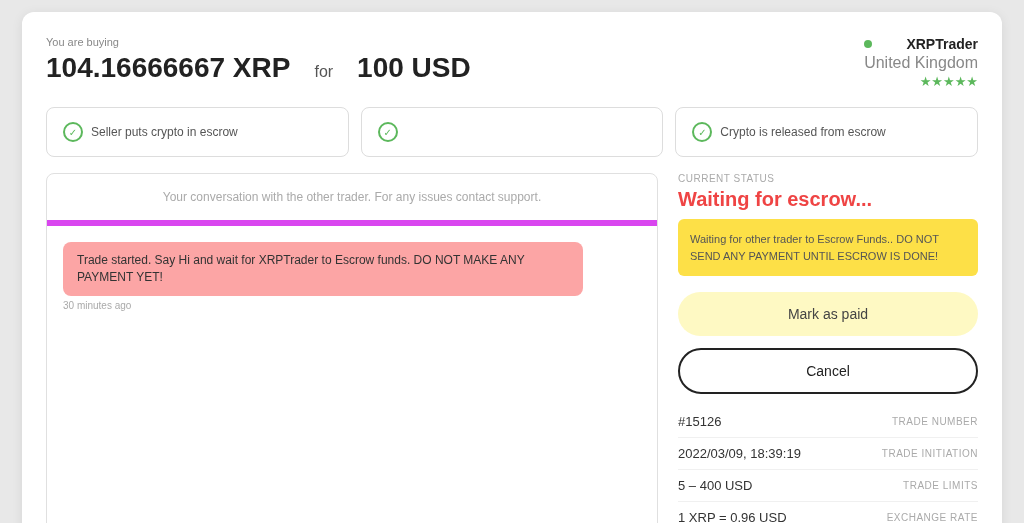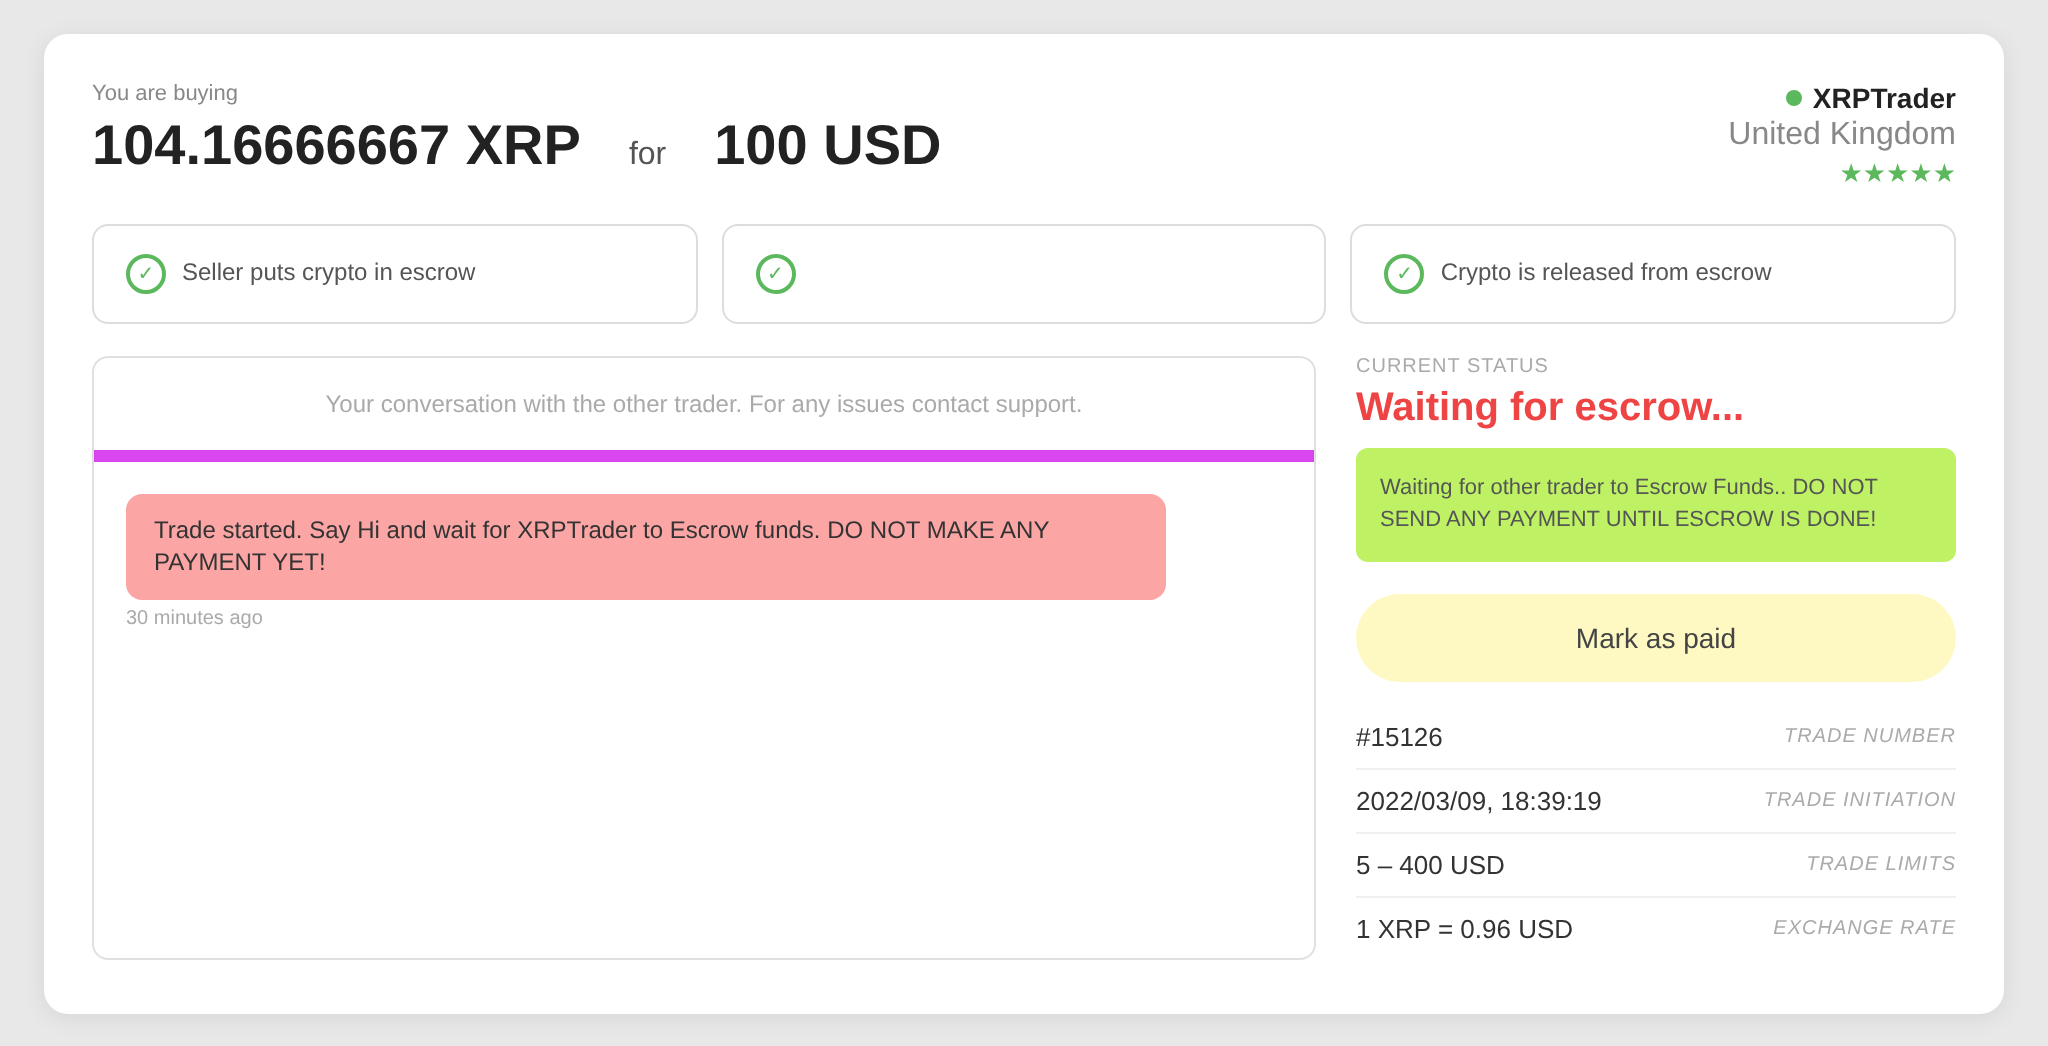--- a/index.html
+++ b/index.html
@@ -51,21 +51,21 @@
     }
     .trader-info {
       text-align: right;
     }
     .trader-name {
       font-size: 14px;
       font-weight: 600;
       color: #222;
       display: flex;
       align-items: center;
-      justify-content: flex-end;
+      justify-content: space-between;
       gap: 5px;
     }
     .trader-dot {
       width: 8px;
       height: 8px;
       background: #5cb85c;
       border-radius: 50%;
       display: inline-block;
     }
     .trader-country {
@@ -171,21 +171,21 @@
       letter-spacing: 0.5px;
       text-transform: uppercase;
       margin-bottom: 4px;
     }
     .status-title {
       font-size: 20px;
       font-weight: 700;
       color: #ef4444;
     }
     .status-note {
-      background: #bef264;
+      background: #fde047;
       border-radius: 6px;
       padding: 12px;
       font-size: 11px;
       color: #555;
       line-height: 1.5;
       margin-top: 8px;
     }
     .btn-mark-paid {
       width: 100%;
       padding: 14px;
@@ -226,21 +226,20 @@
     .trade-detail-value {
       font-size: 13px;
       color: #333;
       font-weight: 500;
     }
     .trade-detail-key {
       font-size: 10px;
       color: #aaa;
       text-transform: uppercase;
       letter-spacing: 0.5px;
-      font-style: italic;
     }
   </style>
 </head>
 <body>
 
 <div class="container">
 
   <div class="top-bar">
     <div>
       <div class="buying-label">You are buying</div>
@@ -288,20 +287,21 @@
     </div>
 
     <div class="right-panel">
       <div class="status-section">
         <div class="status-label">CURRENT STATUS</div>
         <div class="status-title">Waiting for escrow...</div>
         <div class="status-note">Waiting for other trader to Escrow Funds.. DO NOT SEND ANY PAYMENT UNTIL ESCROW IS DONE!</div>
       </div>
 
       <button class="btn-mark-paid">Mark as paid</button>
+      <button class="btn-cancel">Cancel</button>
 
       <div class="trade-details">
         <div class="trade-detail-row">
           <span class="trade-detail-value">#15126</span>
           <span class="trade-detail-key">TRADE NUMBER</span>
         </div>
         <div class="trade-detail-row">
           <span class="trade-detail-value">2022/03/09, 18:39:19</span>
           <span class="trade-detail-key">TRADE INITIATION</span>
         </div>

